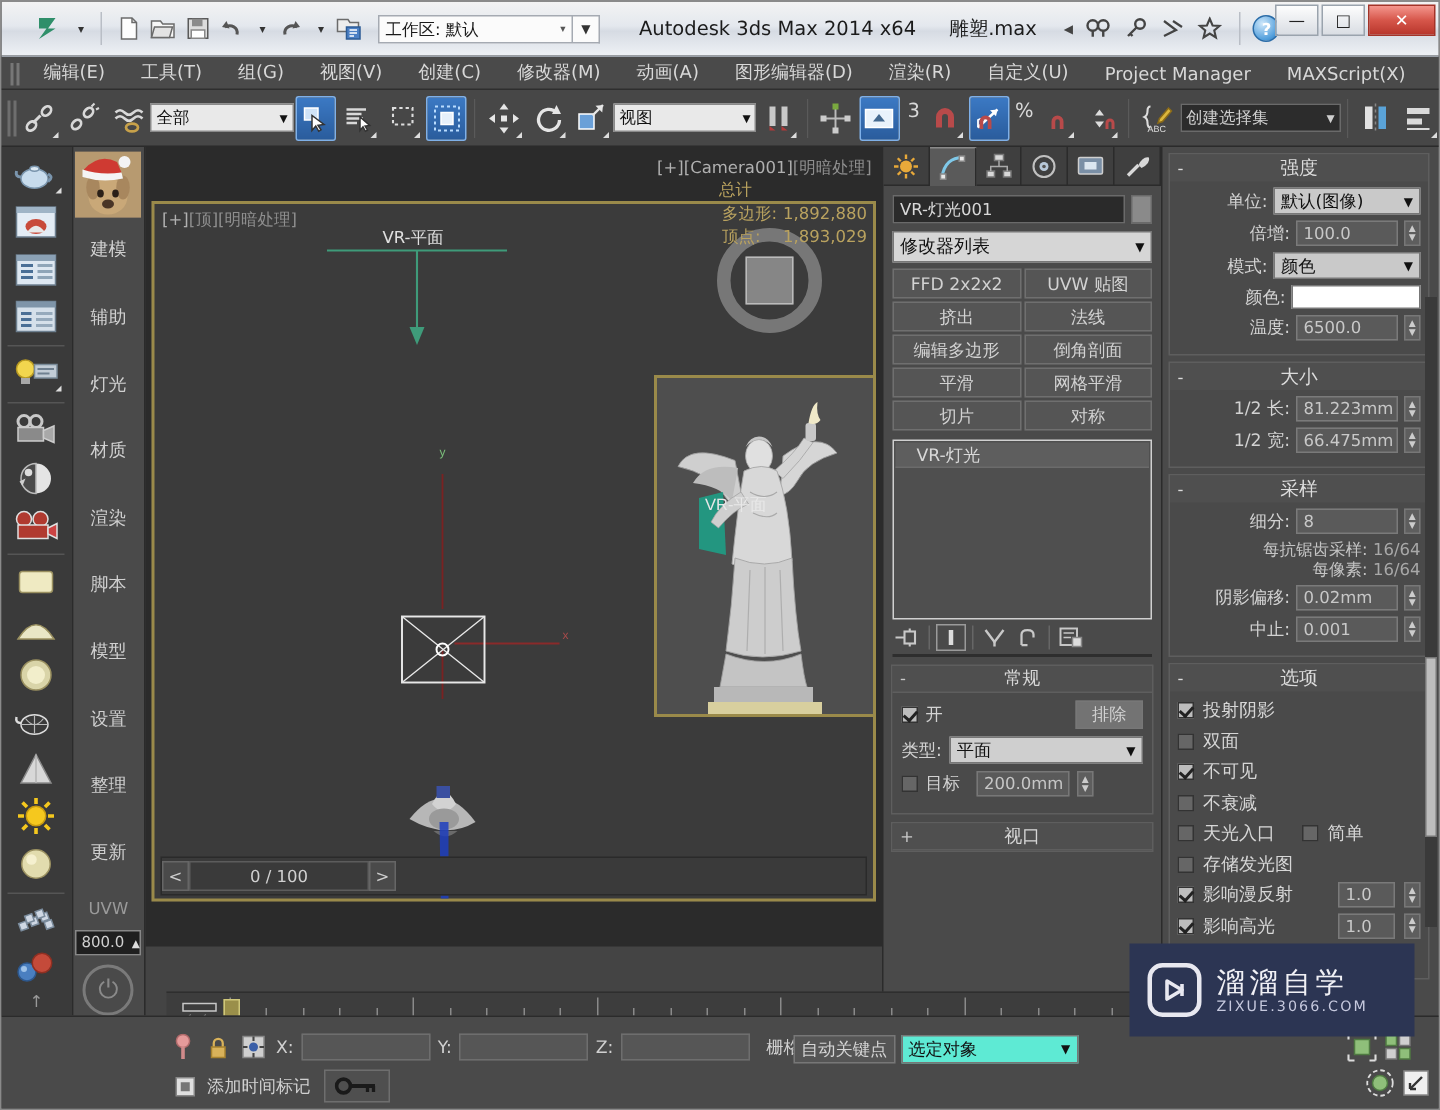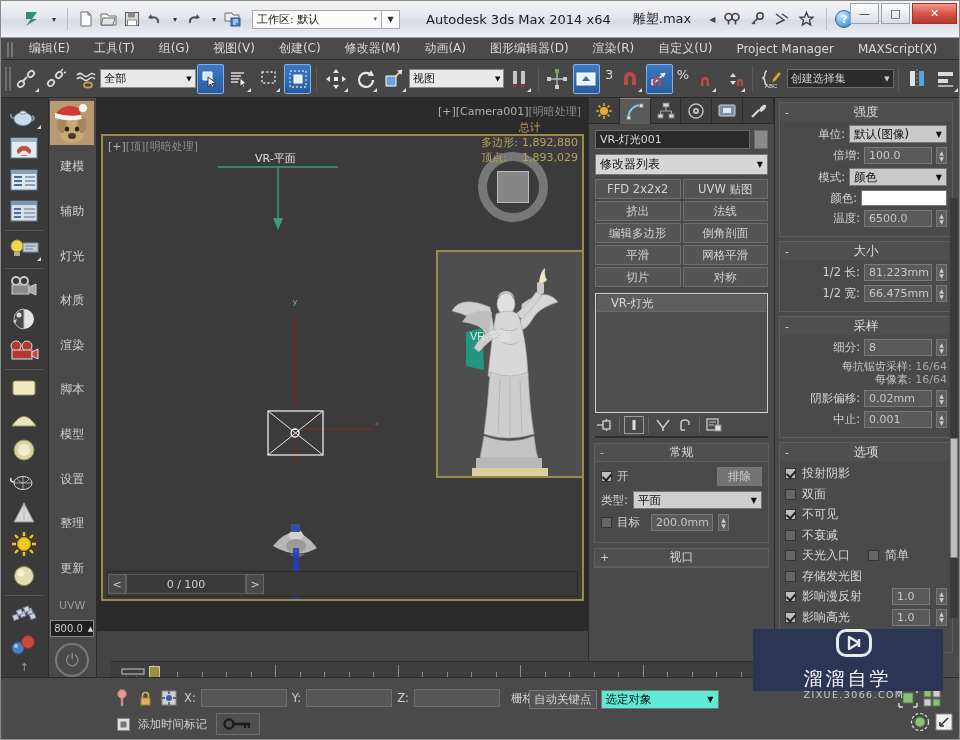--- a/index.html
+++ b/index.html
@@ -187,21 +187,21 @@
   .vp-label {
     position:absolute; left:5px; top:3px; font-size:11px; color:#b0b0b0;
     font-family:"DejaVu Sans",sans-serif; white-space:nowrap; z-index:4;
   }
   .vp-label .dim{color:#8e8e8e;}
   .stats {
     position:absolute; right:8px; top:22px; font-size:11px; color:#b9a25f;
     text-align:left; line-height:15px; z-index:4;
     font-family:"DejaVu Sans",sans-serif;
   }
-  .stats .ttl{ text-align:center;font-family:Liberation Serif, serif; }
+  .stats .ttl{ text-align:left;font-family:Liberation Serif, serif; }
   .stats table{border-collapse:collapse;padding-left:36px;}
   .stats td{padding:0 2px; font-size:11px;color:#b9a25f;}
   .cam-vp {
     position:absolute; left:339px; top:152px; width:148px; height:228px;
     border:2px solid #9a8a4a; background:#4a4a4a; overflow:hidden;
   }
   .viewcube {
     position:absolute; right:34px; top:16px; width:70px;height:70px;
     border-radius:35px; border:9px solid rgba(170,170,170,.55);
     display:flex;align-items:center;justify-content:center;
@@ -362,21 +362,20 @@
   .akbtn{height:19px;background:#555;border:1px solid #777;color:#d4d4d4;font-size:11.5px;
     display:flex;align-items:center;justify-content:center;padding:0 4px;}
   .dd-sel{width:118px;height:19px;background:#5eead4;border:1px solid #777;color:#111;
     font-size:11.5px;display:flex;align-items:center;padding:0 4px;}
   .dd-sel .ar{margin-left:auto;font-size:8px;}
 
   .watermark{
     position:absolute; right:16px; bottom:48px; width:190px;height:62px;
     background:#2c3553; display:flex;align-items:center; padding-left:12px; gap:10px;
     z-index:50;
-    flex-direction:column;
   }
   .wm-logo{width:36px;height:36px;border:3px solid #e8e8f0;border-radius:10px;
     display:flex;align-items:center;justify-content:center;}
   .wm-txt{display:flex;flex-direction:column;}
   .wm-big{font-size:19px;color:#f0f0f5;letter-spacing:3px;line-height:22px;}
   .wm-small{font-size:9.5px;color:#c6c9de;letter-spacing:1.4px;}
 
   .navicons{position:absolute;right:4px;bottom:2px;width:60px;height:52px;}
   .navico{position:absolute;width:22px;height:22px;display:flex;align-items:center;justify-content:center;}
 </style>

